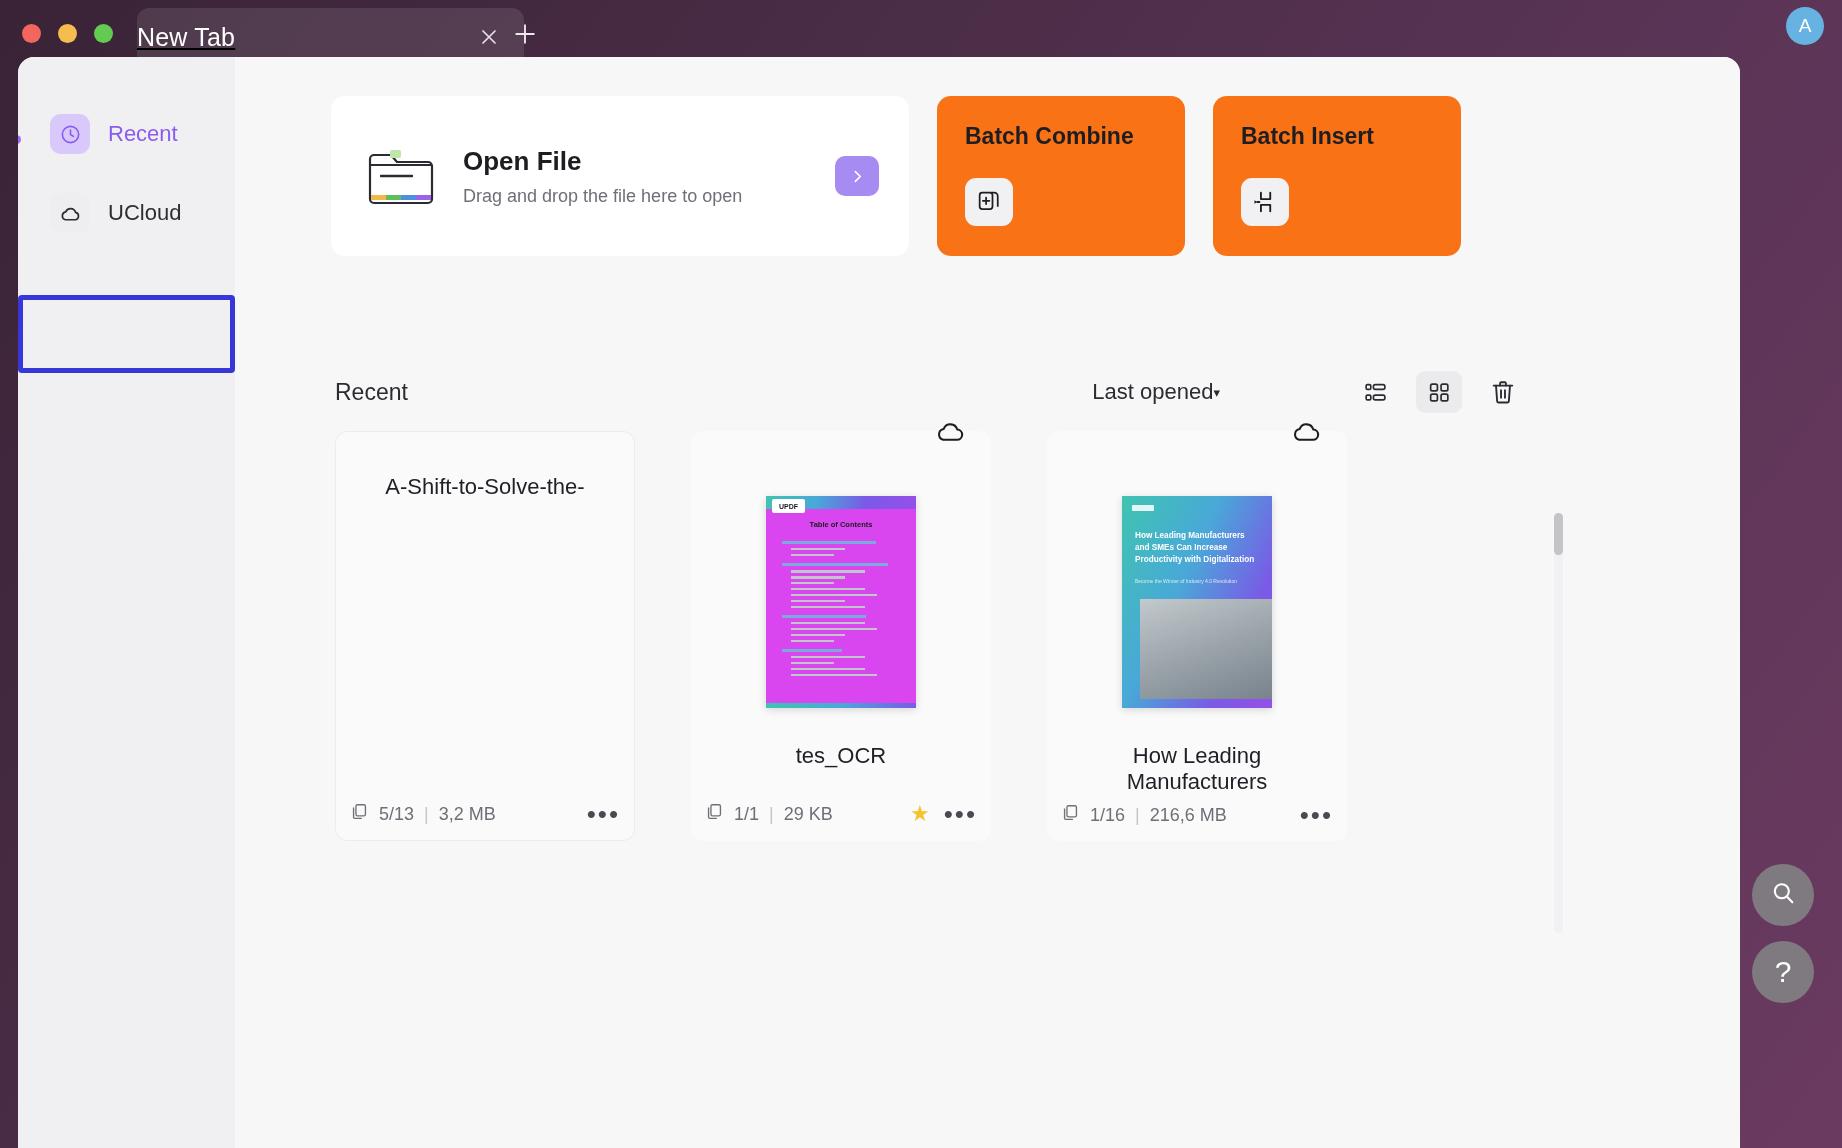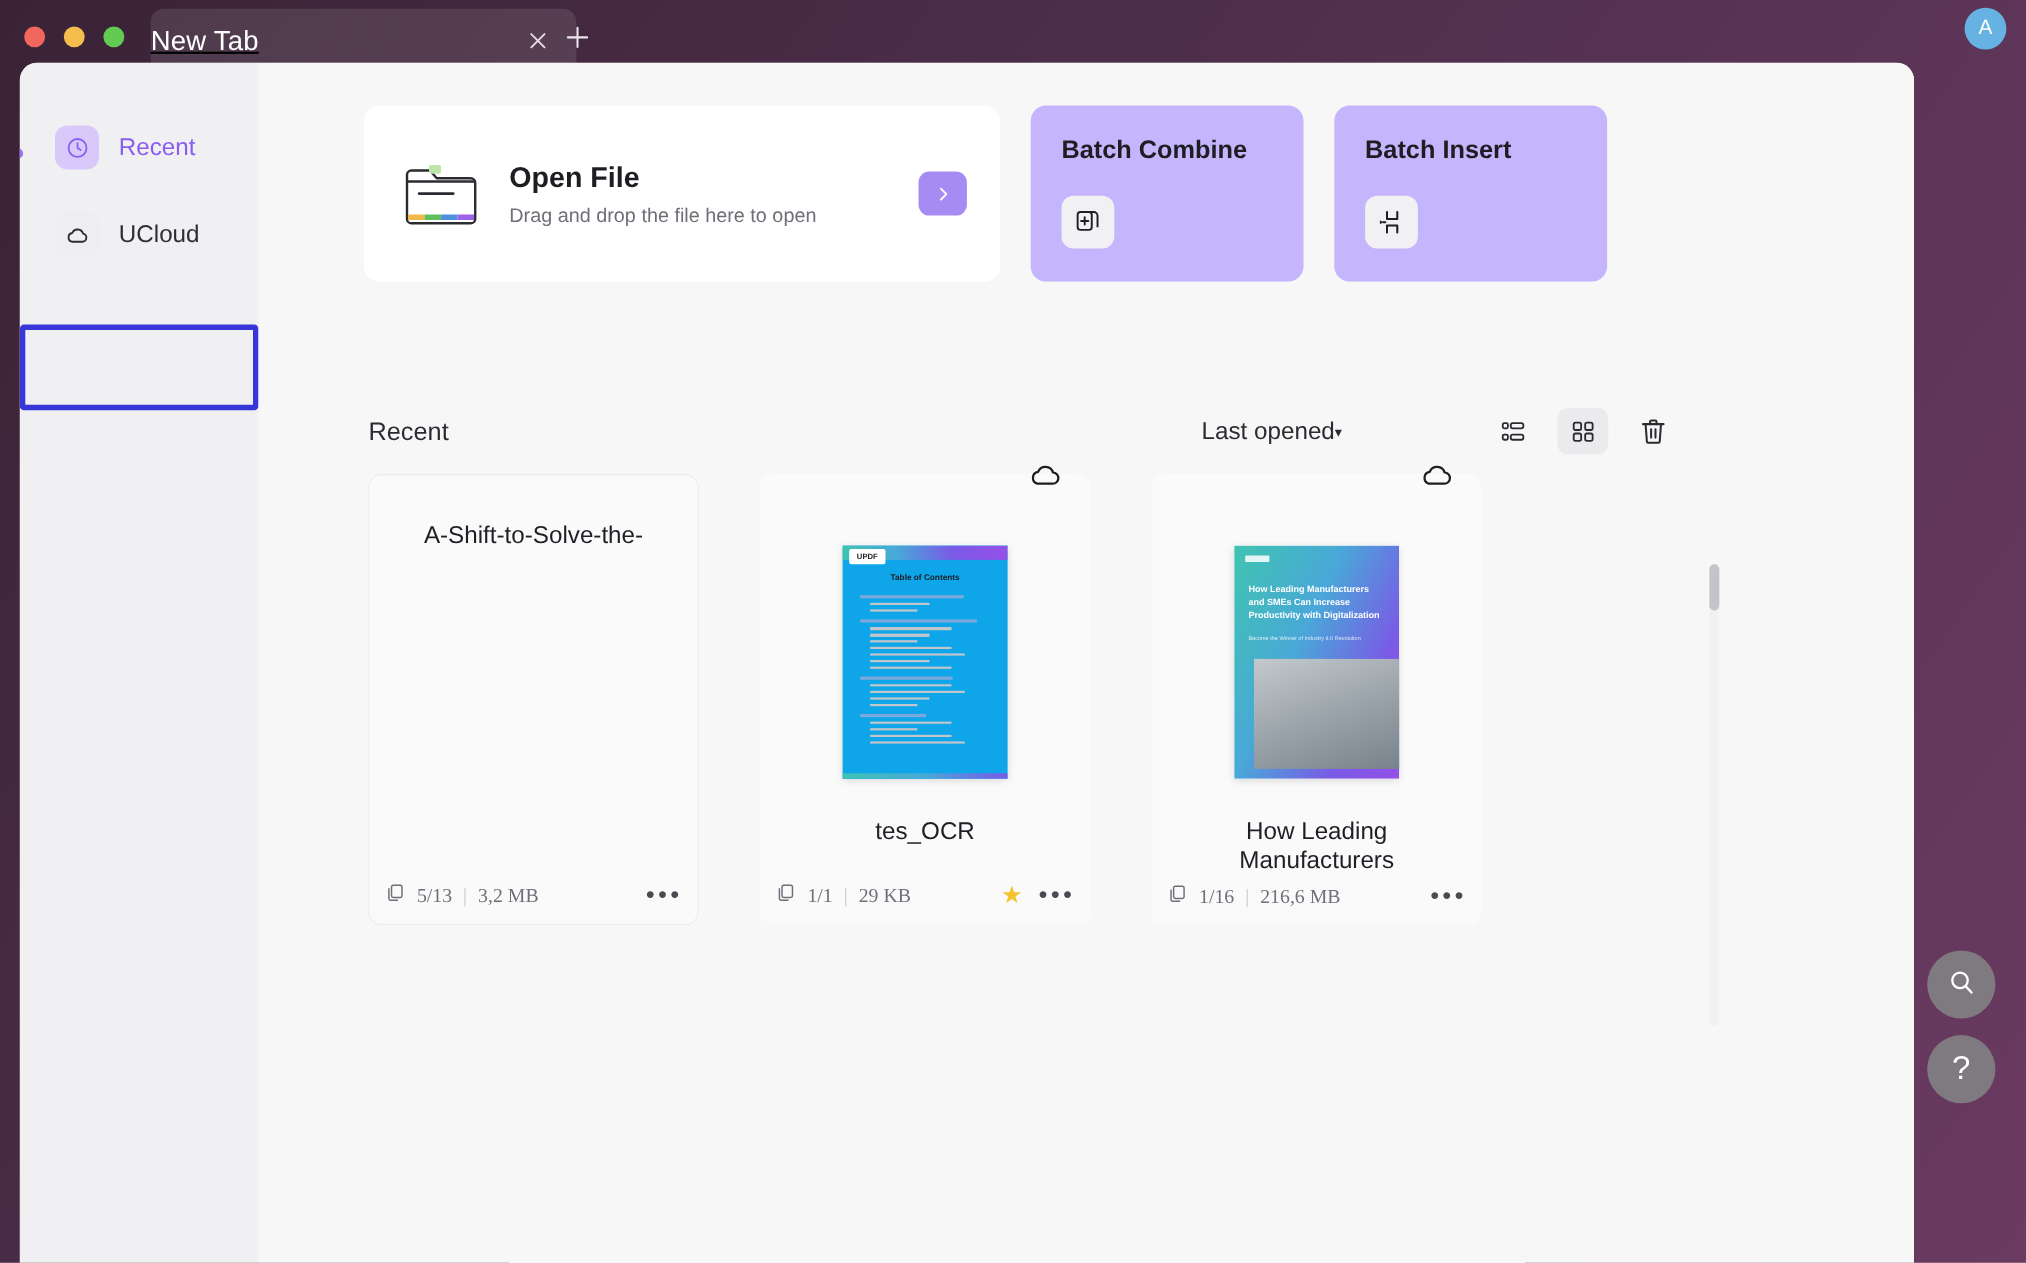--- a/index.html
+++ b/index.html
@@ -106,21 +106,21 @@
   .open-text { margin-left: 26px; }
   .open-title { font-size: 26px; color: #1d1d22; font-weight: 600; margin-bottom: 9px; }
   .open-sub { font-size: 18px; color: #6f6f78; }
   .arrow-btn {
     position: absolute; right: 30px; top: 50%; transform: translateY(-50%);
     width: 44px; height: 40px; border-radius: 10px; background: #a68bf2;
     display: flex; align-items: center; justify-content: center; color: #fff;
   }
 
   .card-batch {
-    width: 248px; height: 160px; background: #c4b5fd; border-radius: 14px;
+    width: 248px; height: 160px; background: #f97316; border-radius: 14px;
     padding: 27px 0 0 28px;
   }
   .batch-title { font-size: 23px; color: #1d1d22; font-weight: 600; }
   .batch-icon {
     margin-top: 28px; width: 48px; height: 48px; border-radius: 11px;
     background: #f1f1f3; display: flex; align-items: center; justify-content: center;
   }
 
   
   .recent-panel {
@@ -177,21 +177,21 @@
     position: absolute; left: 18px; top: 103px; width: 148px; height: 100px;
     background: linear-gradient(160deg,#b7c6cf 0%, #8e9fae 45%, #6d7d8c 100%);
   }
   .thumb-photo.c2 { background: linear-gradient(160deg,#c3c9cd 0%,#9aa3a9 50%,#75808a 100%); }
   .thumb-logo {
     position: absolute; left: 10px; top: 9px; width: 22px; height: 6px;
     background: rgba(255,255,255,.85); border-radius: 1px;
   }
 
   
-  .thumb-ocr { background: #0ea5e9; }
+  .thumb-ocr { background: #d946ef; }
   .ocr-top {
     position: absolute; left: 0; top: 0; width: 100%; height: 13px;
     background: linear-gradient(90deg,#3fc4b0,#49a8d8,#7a5ae6,#9550e8);
   }
   .ocr-badge {
     position: absolute; left: 6px; top: 3px; width: 33px; height: 14px;
     background: #fff; border-radius: 2px;
     font-size: 7px; font-weight: 700; color: #1b1b20;
     display: flex; align-items: center; justify-content: center;
   }
@@ -208,21 +208,21 @@
     background: linear-gradient(90deg,#3fc4b0,#49a8d8,#7a5ae6);
   }
 
   .file-name {
     text-align: center; font-size: 22px; color: #1f1f25; line-height: 1.18;
     padding: 6px 14px 0; min-height: 58px;
   }
   .file-meta {
     position: absolute; left: 14px; right: 14px; bottom: 14px;
     display: flex; align-items: center; gap: 10px;
-    font-size: 18px; color: #6f6f78; font-family: Liberation Serif, serif;
+    font-size: 18px; color: #6f6f78;
   }
   .meta-sep { color: #c6c6cc; }
   .meta-right { margin-left: auto; display: flex; align-items: center; gap: 14px; }
   .dots-btn { font-size: 26px; color: #4a4a52; letter-spacing: 2px; line-height: .4; }
   .star { color: #f5c32c; font-size: 22px; }
   .cloud-badge { position: absolute; right: 22px; top: -16px; }
 
   .scrollbar {
     position: absolute; right: -3px; top: 82px; width: 9px; height: 420px;
     background: #f1f1f3; border-radius: 5px;

